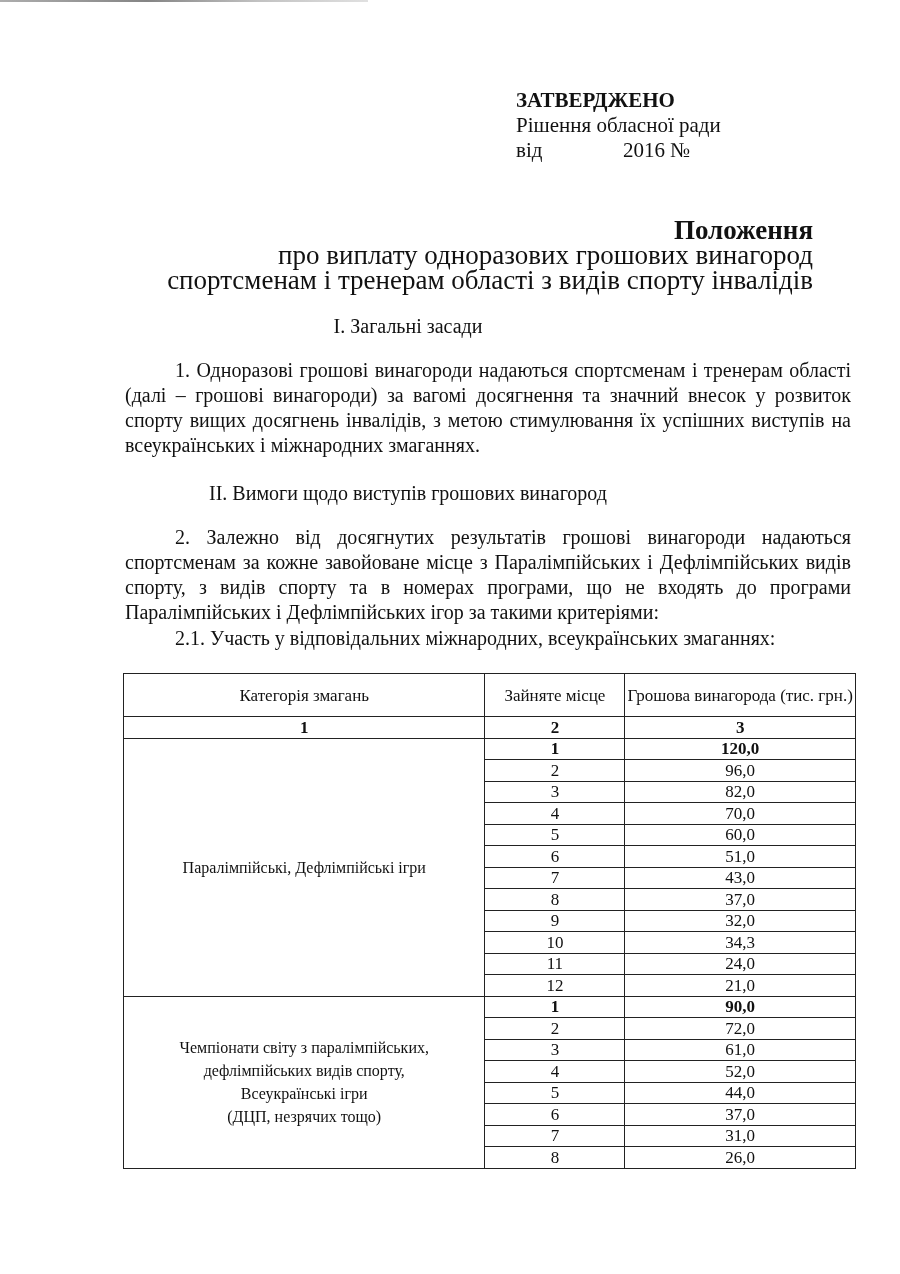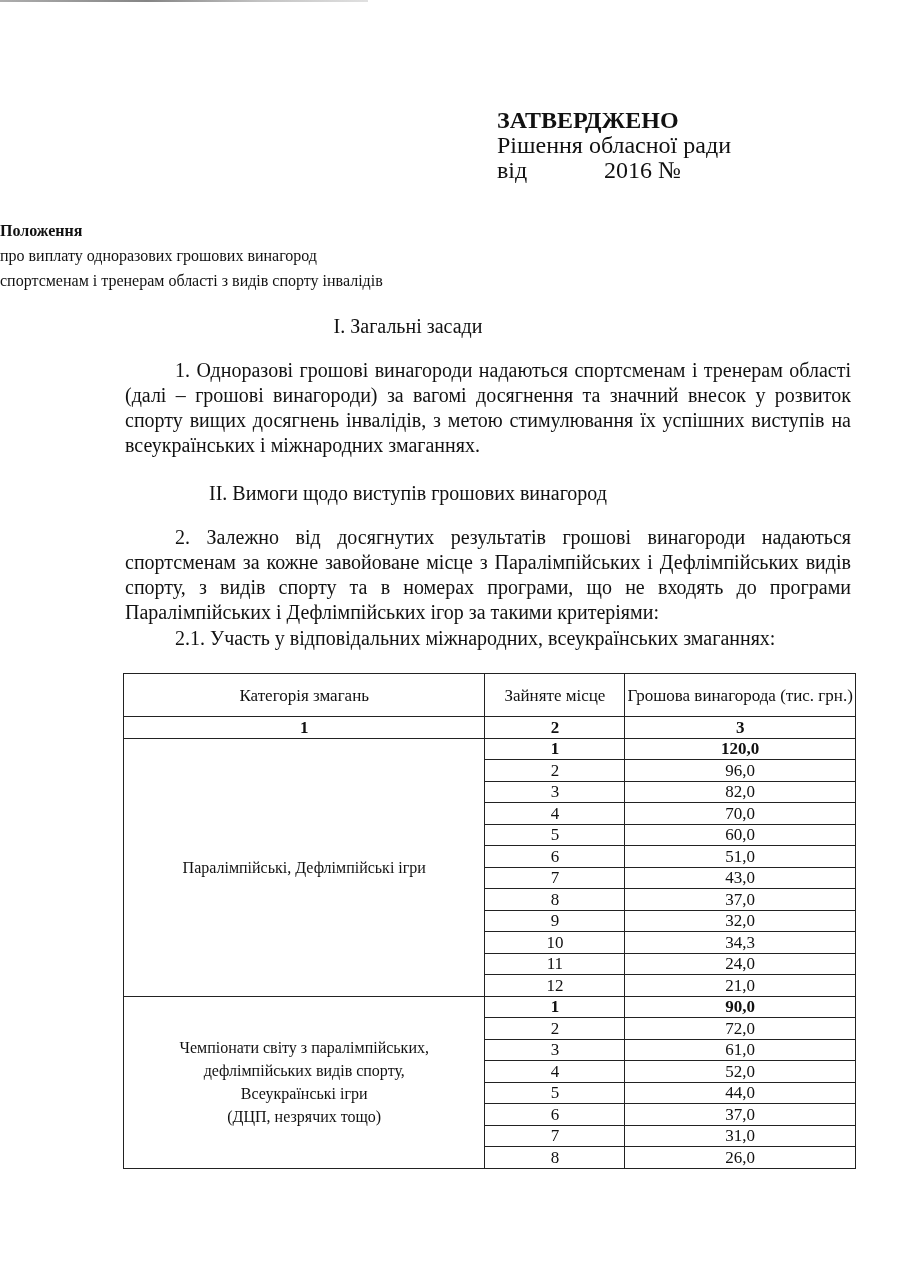--- a/index.html
+++ b/index.html
@@ -7,30 +7,30 @@
     width: 900px; height: 1274px; position: relative; overflow: hidden;
     font-family: "Liberation Serif", "DejaVu Serif", serif;
     color: #111111;
   }
   .scan-line {
     position: absolute; left: 0; top: 0; width: 368px; height: 2px;
     background: linear-gradient(90deg, #777 0%, #333 40%, #999 70%, #ccc 100%);
     opacity: 0.6;
   }
   .approval {
-    position: absolute; left: 497px; top: 88px;
-    font-size: 24px; line-height: 25px; margin-top: 20px;
+    position: absolute; left: 516px; top: 88px;
+    font-size: 21px; line-height: 25px;
   }
   .approval .stamp { font-weight: bold; }
   .approval .date-line span { display: inline-block; }
   .approval .date-line .from { width: 107px; }
 
   .title-block {
-    position: absolute; left: 0; top: 218px; width: 813px; text-align: left;
-    font-size: 16px; line-height: 25px;
+    position: absolute; left: 0; top: 218px; width: 813px; text-align: right;
+    font-size: 27px; line-height: 25px;
   }
   .title-block .title { font-weight: bold; }
 
   .section-heading {
     position: absolute; left: 0; width: 816px; text-align: center;
     font-size: 20px;
   }
   .para {
     position: absolute; left: 125px; width: 726px;
     font-size: 20px; line-height: 25px; text-align: justify;

